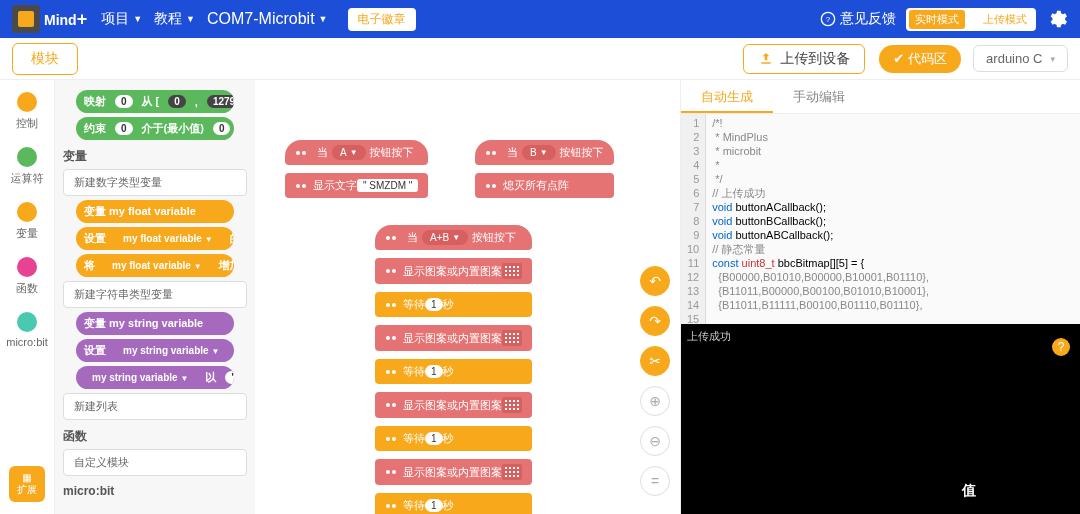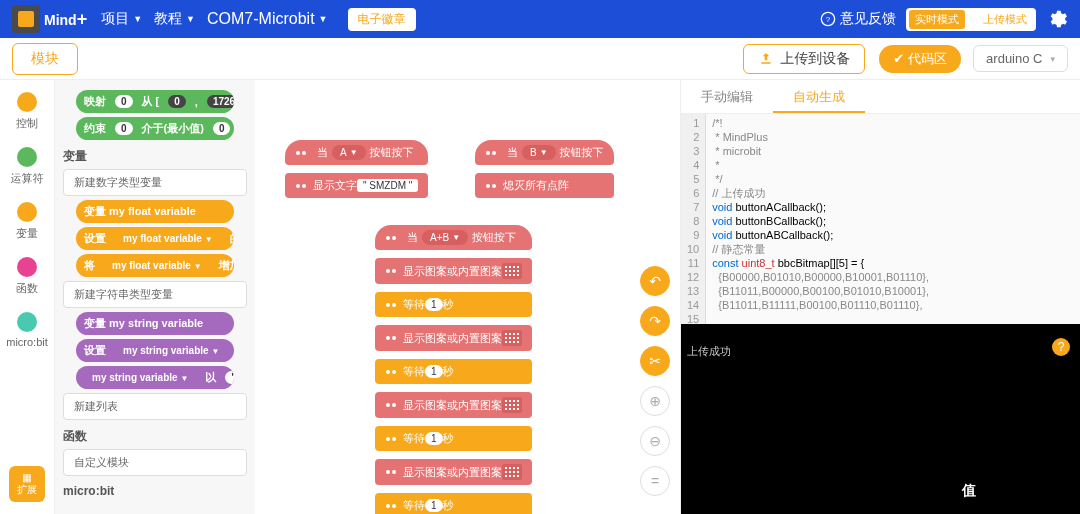--- a/index.html
+++ b/index.html
@@ -77,21 +77,21 @@
 .gutter { background: #f0f0f0; color: #999; padding: 2px 6px; text-align: right; border-right: 1px solid #ddd; }
 .gutter div { height: 14px; line-height: 14px; }
 .code-lines { padding: 2px 6px; }
 .code-lines div { height: 14px; line-height: 14px; white-space: pre; }
 .c-comment { color: #888; }
 .c-pp { color: #4a8; }
 .c-kw { color: #c33; }
 .c-type { color: #06c; }
 .c-str { color: #888; }
 
-.console { flex: 1; background: #000; color: #ccc; font-size: 11px; padding: 20px 6px; position: relative; }
+.console { flex: 1; background: #000; color: #ccc; font-size: 11px; padding: 5px 6px; position: relative; }
 .console-help { position: absolute; top: 14px; right: 10px; width: 18px; height: 18px; border-radius: 50%; background: #f8a81b; color: #fff; display: flex; align-items: center; justify-content: center; font-size: 12px; }
 
 
 .watermark { position: absolute; right: 12px; bottom: 10px; display: flex; align-items: center; gap: 6px; color: #000; font-weight: bold; font-size: 16px; }
 .wm-circle { width: 26px; height: 26px; border-radius: 50%; background: #000; color: #fff; display: flex; align-items: center; justify-content: center; font-size: 14px; }
 </style>
 </head>
 <body>
 
 <div class="header">
@@ -174,21 +174,21 @@
       </div>
   </div>
 
   <div class="palette">
     <div class="blk blk-green">
       <span>映射</span>
         <span class="pill">0</span>
       <span>从 [</span>
         <span class="pill-dark">0</span>
       <span>,</span>
-        <span class="pill-dark">1726</span>
+        <span class="pill-dark">1279</span>
       <span>] 到</span>
     </div>
     <div class="blk blk-green">
       <span>约束</span>
         <span class="pill">0</span>
       <span>介于(最小值)</span>
         <span class="pill">0</span>
       <span>和(最大</span>
     </div>
 
@@ -368,22 +368,22 @@
       <div class="ctrl-btn active">↷</div>
       <div class="ctrl-btn active">✂</div>
       <div class="ctrl-btn">⊕</div>
       <div class="ctrl-btn">⊖</div>
       <div class="ctrl-btn">=</div>
     </div>
   </div>
 
   <div class="code-panel">
     <div class="code-tabs">
+      <div class="code-tab active">自动生成</div>
       <div class="code-tab">手动编辑</div>
-      <div class="code-tab active">自动生成</div>
     </div>
     <div class="editor">
       <div class="gutter">
         <div>1</div>
           <div>2</div>
           <div>3</div>
           <div>4</div>
           <div>5</div>
           <div>6</div>
           <div>7</div>

